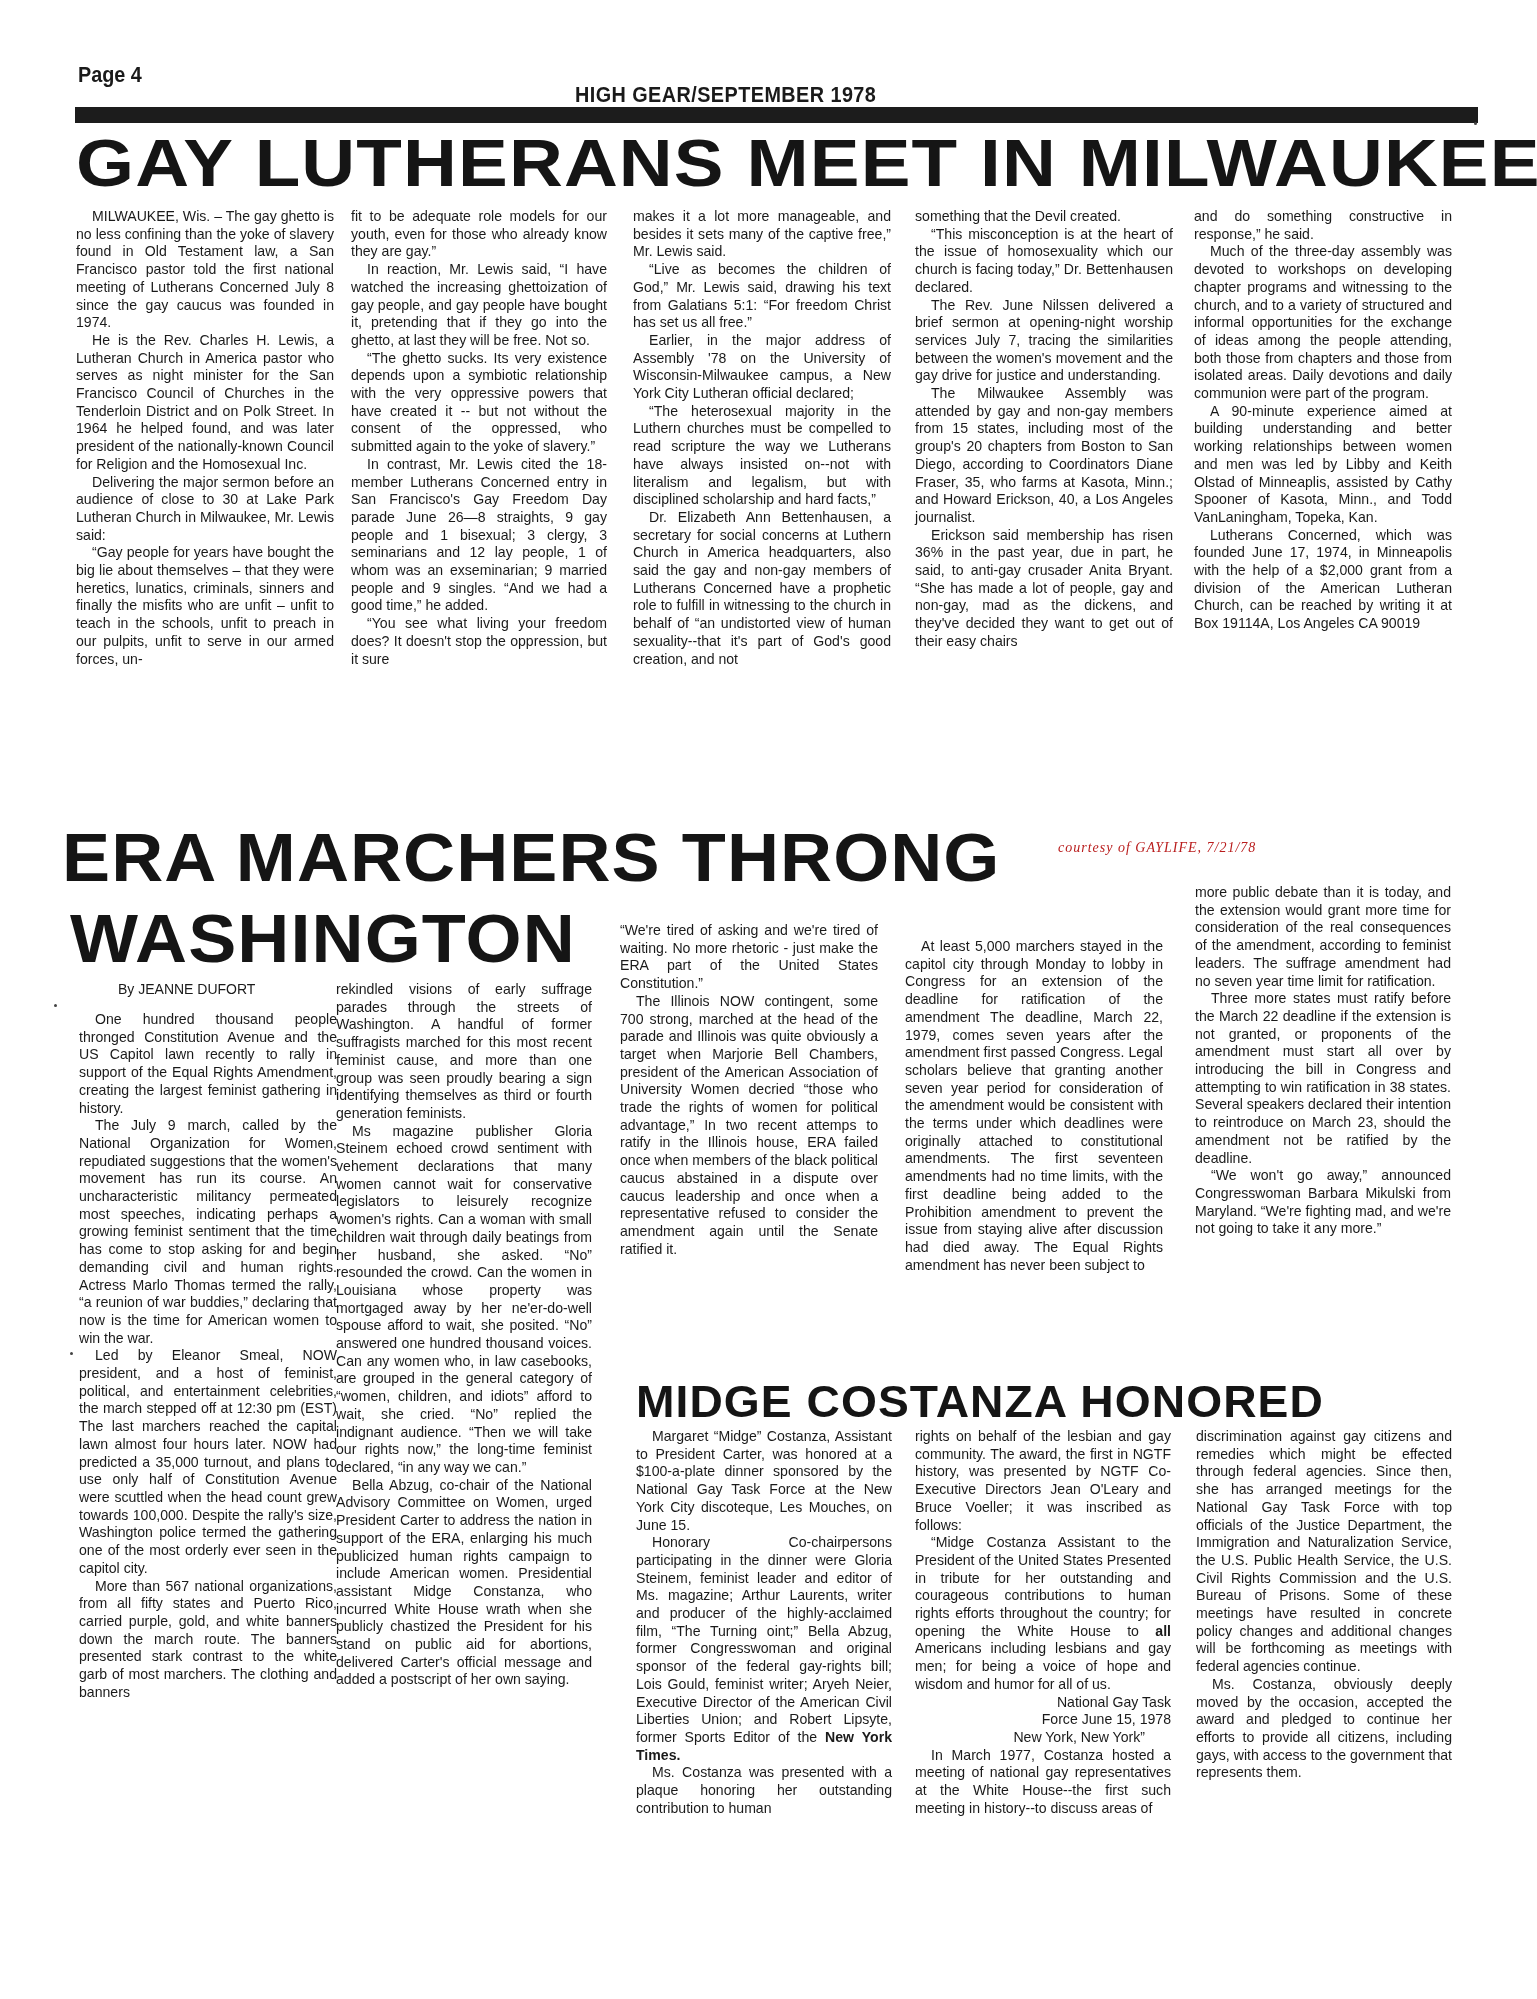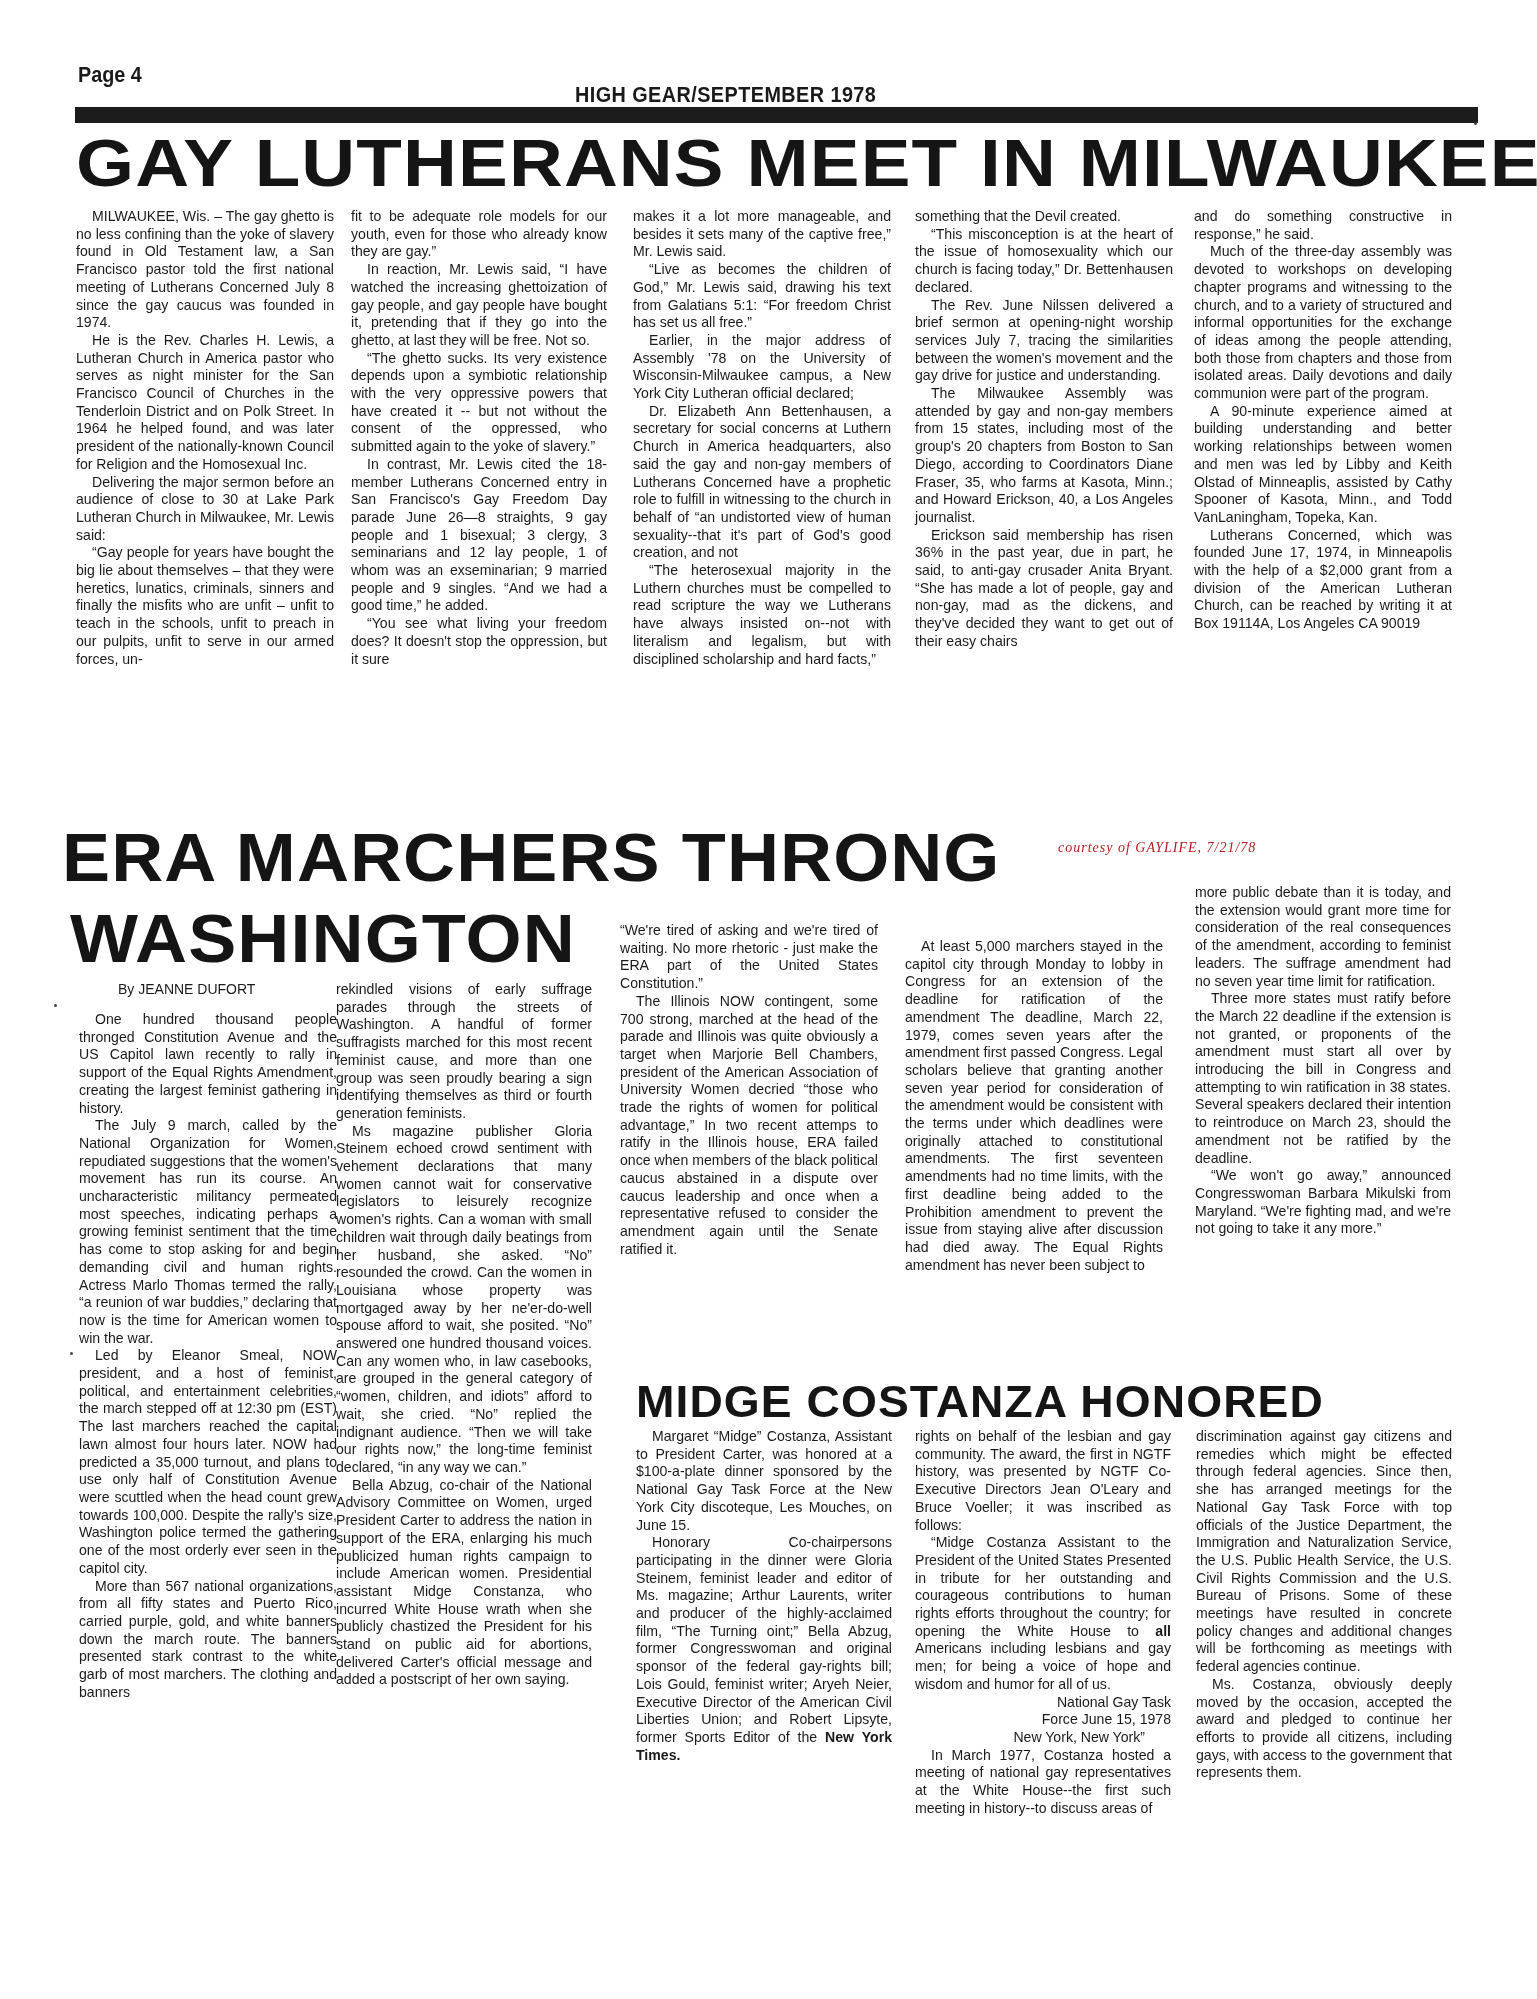--- a/index.html
+++ b/index.html
@@ -57,22 +57,22 @@
   <p class="noind">fit to be adequate role models for our youth, even for those who already know they are gay.”</p>
   <p>In reaction, Mr. Lewis said, “I have watched the increasing ghettoization of gay people, and gay people have bought it, pretending that if they go into the ghetto, at last they will be free. Not so.</p>
   <p>“The ghetto sucks. Its very existence depends upon a symbiotic relationship with the very oppressive powers that have created it -- but not without the consent of the oppressed, who submitted again to the yoke of slavery.”</p>
   <p>In contrast, Mr. Lewis cited the 18-member Lutherans Concerned entry in San Francisco's Gay Freedom Day parade June 26—8 straights, 9 gay people and 1 bisexual; 3 clergy, 3 seminarians and 12 lay people, 1 of whom was an exseminarian; 9 married people and 9 singles. “And we had a good time,” he added.</p>
   <p>“You see what living your freedom does? It doesn't stop the oppression, but it sure</p>
 </div>
 <div class="abs col c3">
   <p class="noind">makes it a lot more manageable, and besides it sets many of the captive free,” Mr. Lewis said.</p>
   <p>“Live as becomes the children of God,” Mr. Lewis said, drawing his text from Galatians 5:1: “For freedom Christ has set us all free.”</p>
   <p>Earlier, in the major address of Assembly '78 on the University of Wisconsin-Milwaukee campus, a New York City Lutheran official declared;</p>
+  <p>“The heterosexual majority in the Luthern churches must be compelled to read scripture the way we Lutherans have always insisted on--not with literalism and legalism, but with disciplined scholarship and hard facts,”</p>
   <p>Dr. Elizabeth Ann Bettenhausen, a secretary for social concerns at Luthern Church in America headquarters, also said the gay and non-gay members of Lutherans Concerned have a prophetic role to fulfill in witnessing to the church in behalf of “an undistorted view of human sexuality--that it's part of God's good creation, and not</p>
-  <p>“The heterosexual majority in the Luthern churches must be compelled to read scripture the way we Lutherans have always insisted on--not with literalism and legalism, but with disciplined scholarship and hard facts,”</p>
 </div>
 <div class="abs col c4">
   <p class="noind">something that the Devil created.</p>
   <p>“This misconception is at the heart of the issue of homosexuality which our church is facing today,” Dr. Bettenhausen declared.</p>
   <p>The Rev. June Nilssen delivered a brief sermon at opening-night worship services July 7, tracing the similarities between the women's movement and the gay drive for justice and understanding.</p>
   <p>The Milwaukee Assembly was attended by gay and non-gay members from 15 states, including most of the group's 20 chapters from Boston to San Diego, according to Coordinators Diane Fraser, 35, who farms at Kasota, Minn.; and Howard Erickson, 40, a Los Angeles journalist.</p>
   <p>Erickson said membership has risen 36% in the past year, due in part, he said, to anti-gay crusader Anita Bryant. “She has made a lot of people, gay and non-gay, mad as the dickens, and they've decided they want to get out of their easy chairs</p>
 </div>
 <div class="abs col c5">
   <p class="noind">and do something constructive in response,” he said.</p>
@@ -107,20 +107,21 @@
 <div class="abs col e5">
   <p class="noind">more public debate than it is today, and the extension would grant more time for consideration of the real consequences of the amendment, according to feminist leaders. The suffrage amendment had no seven year time limit for ratification.</p>
   <p>Three more states must ratify before the March 22 deadline if the extension is not granted, or proponents of the amendment must start all over by introducing the bill in Congress and attempting to win ratification in 38 states. Several speakers declared their intention to reintroduce on March 23, should the amendment not be ratified by the deadline.</p>
   <p>“We won't go away,” announced Congresswoman Barbara Mikulski from Maryland. “We're fighting mad, and we're not going to take it any more.”</p>
 </div>
 
 <div class="abs headline h3">MIDGE COSTANZA HONORED</div>
 <div class="abs col m1">
   <p>Margaret “Midge” Costanza, Assistant to President Carter, was honored at a $100-a-plate dinner sponsored by the National Gay Task Force at the New York City discoteque, Les Mouches, on June 15.</p>
   <p><span>Honorary Co-chairpersons participating in the dinner were Gloria Steinem, feminist leader and editor of Ms. magazine; Arthur Laurents, writer and producer of the highly-acclaimed film, “The Turning oint;” Bella Abzug, former Congresswoman and original sponsor of the federal gay-rights bill; Lois Gould, feminist writer; Aryeh Neier, Executive Director of the American Civil Liberties Union; and Robert Lipsyte, former Sports Editor of the</span> <b>New York Times.</b></p>
+  <p>Ms. Costanza was presented with a plaque honoring her outstanding contribution to human</p>
 </div>
 <div class="abs col m2">
   <p class="noind">rights on behalf of the lesbian and gay community. The award, the first in NGTF history, was presented by NGTF Co-Executive Directors Jean O'Leary and Bruce Voeller; it was inscribed as follows:</p>
   <p><span>“Midge Costanza Assistant to the President of the United States Presented in tribute for her outstanding and courageous contributions to human rights efforts throughout the country; for opening the White House to</span> <b>all</b> <span>Americans including lesbians and gay men; for being a voice of hope and wisdom and humor for all of us.</span></p>
   <p class="right">National Gay Task</p>
   <p class="right">Force June 15, 1978</p>
   <p class="right" style="padding-right:26px">New York, New York”</p>
   <p>In March 1977, Costanza hosted a meeting of national gay representatives at the White House--the first such meeting in history--to discuss areas of</p>
 </div>
 <div class="abs col m3">

